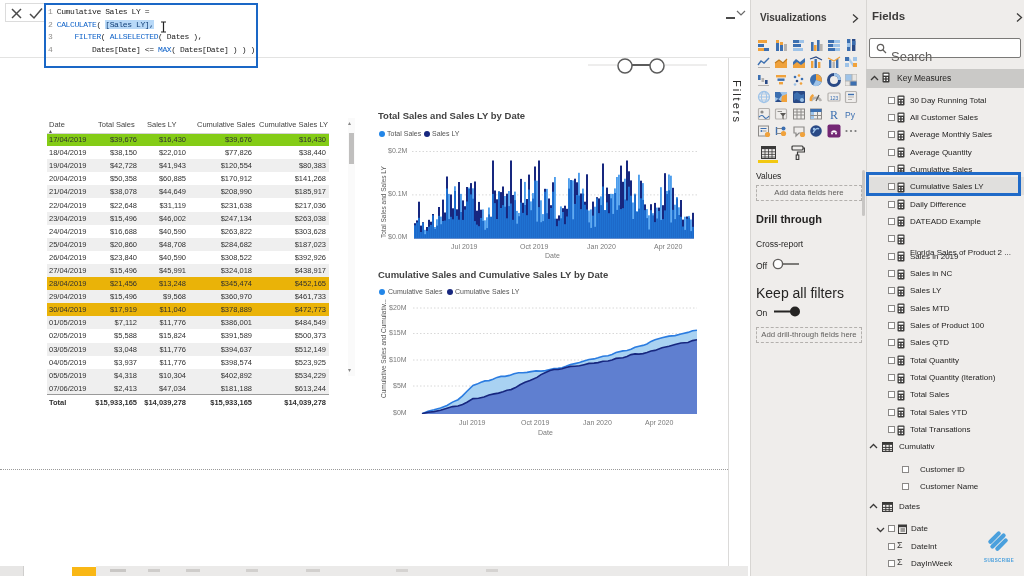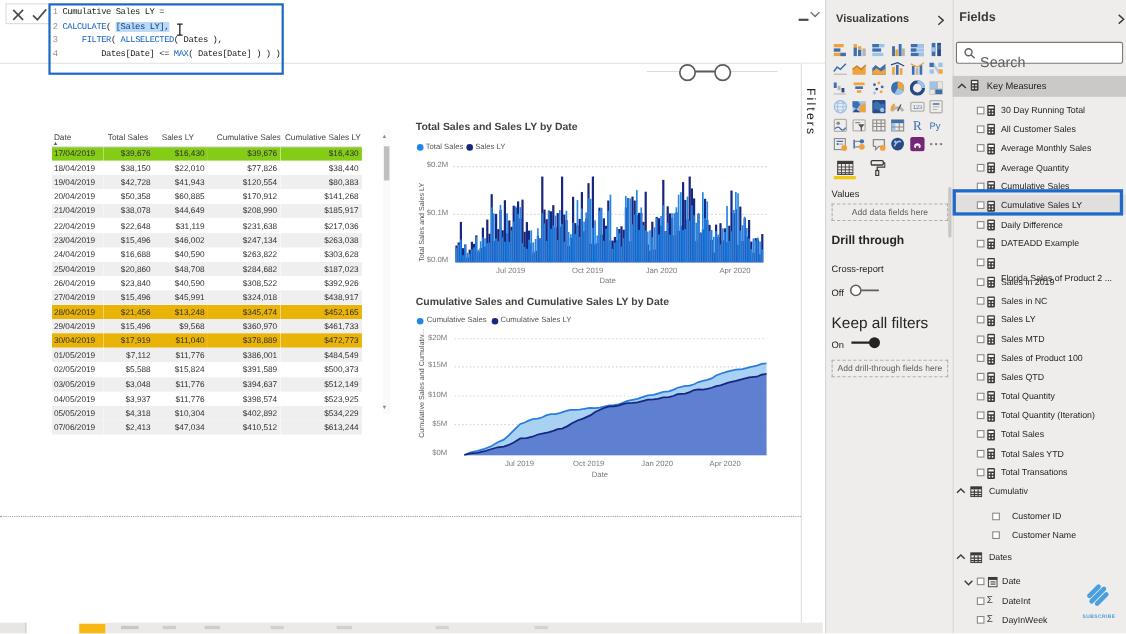--- a/index.html
+++ b/index.html
@@ -205,22 +205,29 @@
           <td class="c0">05/05/2019</td>
           <td>$4,318</td>
           <td>$10,304</td>
           <td>$402,892</td>
           <td>$534,229</td>
         </tr>
         <tr style="background:#efefef">
           <td class="c0">07/06/2019</td>
           <td>$2,413</td>
           <td>$47,034</td>
-          <td>$410,512</td>
+          <td>$181,188</td>
           <td>$613,244</td>
+        </tr>
+<tr style="border-top:1px solid #9a9a9a;font-weight:bold">
+          <td class="c0" style="height:14px">Total</td>
+          <td>$15,933,165</td>
+          <td>$14,039,278</td>
+          <td>$15,933,165</td>
+          <td>$14,039,278</td>
         </tr>
 </tbody>
     </table>
 <div class="abs" style="left:48px;top:128px;width:5px;height:4px;font-size:5px;color:#555">▲</div>
 
 <div class="abs" style="left:348px;top:118px;width:7px;height:258px;background:#fafafa"></div>
 <div class="abs" style="left:349px;top:133px;width:5px;height:31px;background:#c0bfbe"></div>
 <div class="axl" style="left:348px;top:119px;font-size:6px;color:#888">▴</div>
 <div class="axl" style="left:348px;top:366px;font-size:6px;color:#888">▾</div>
 

